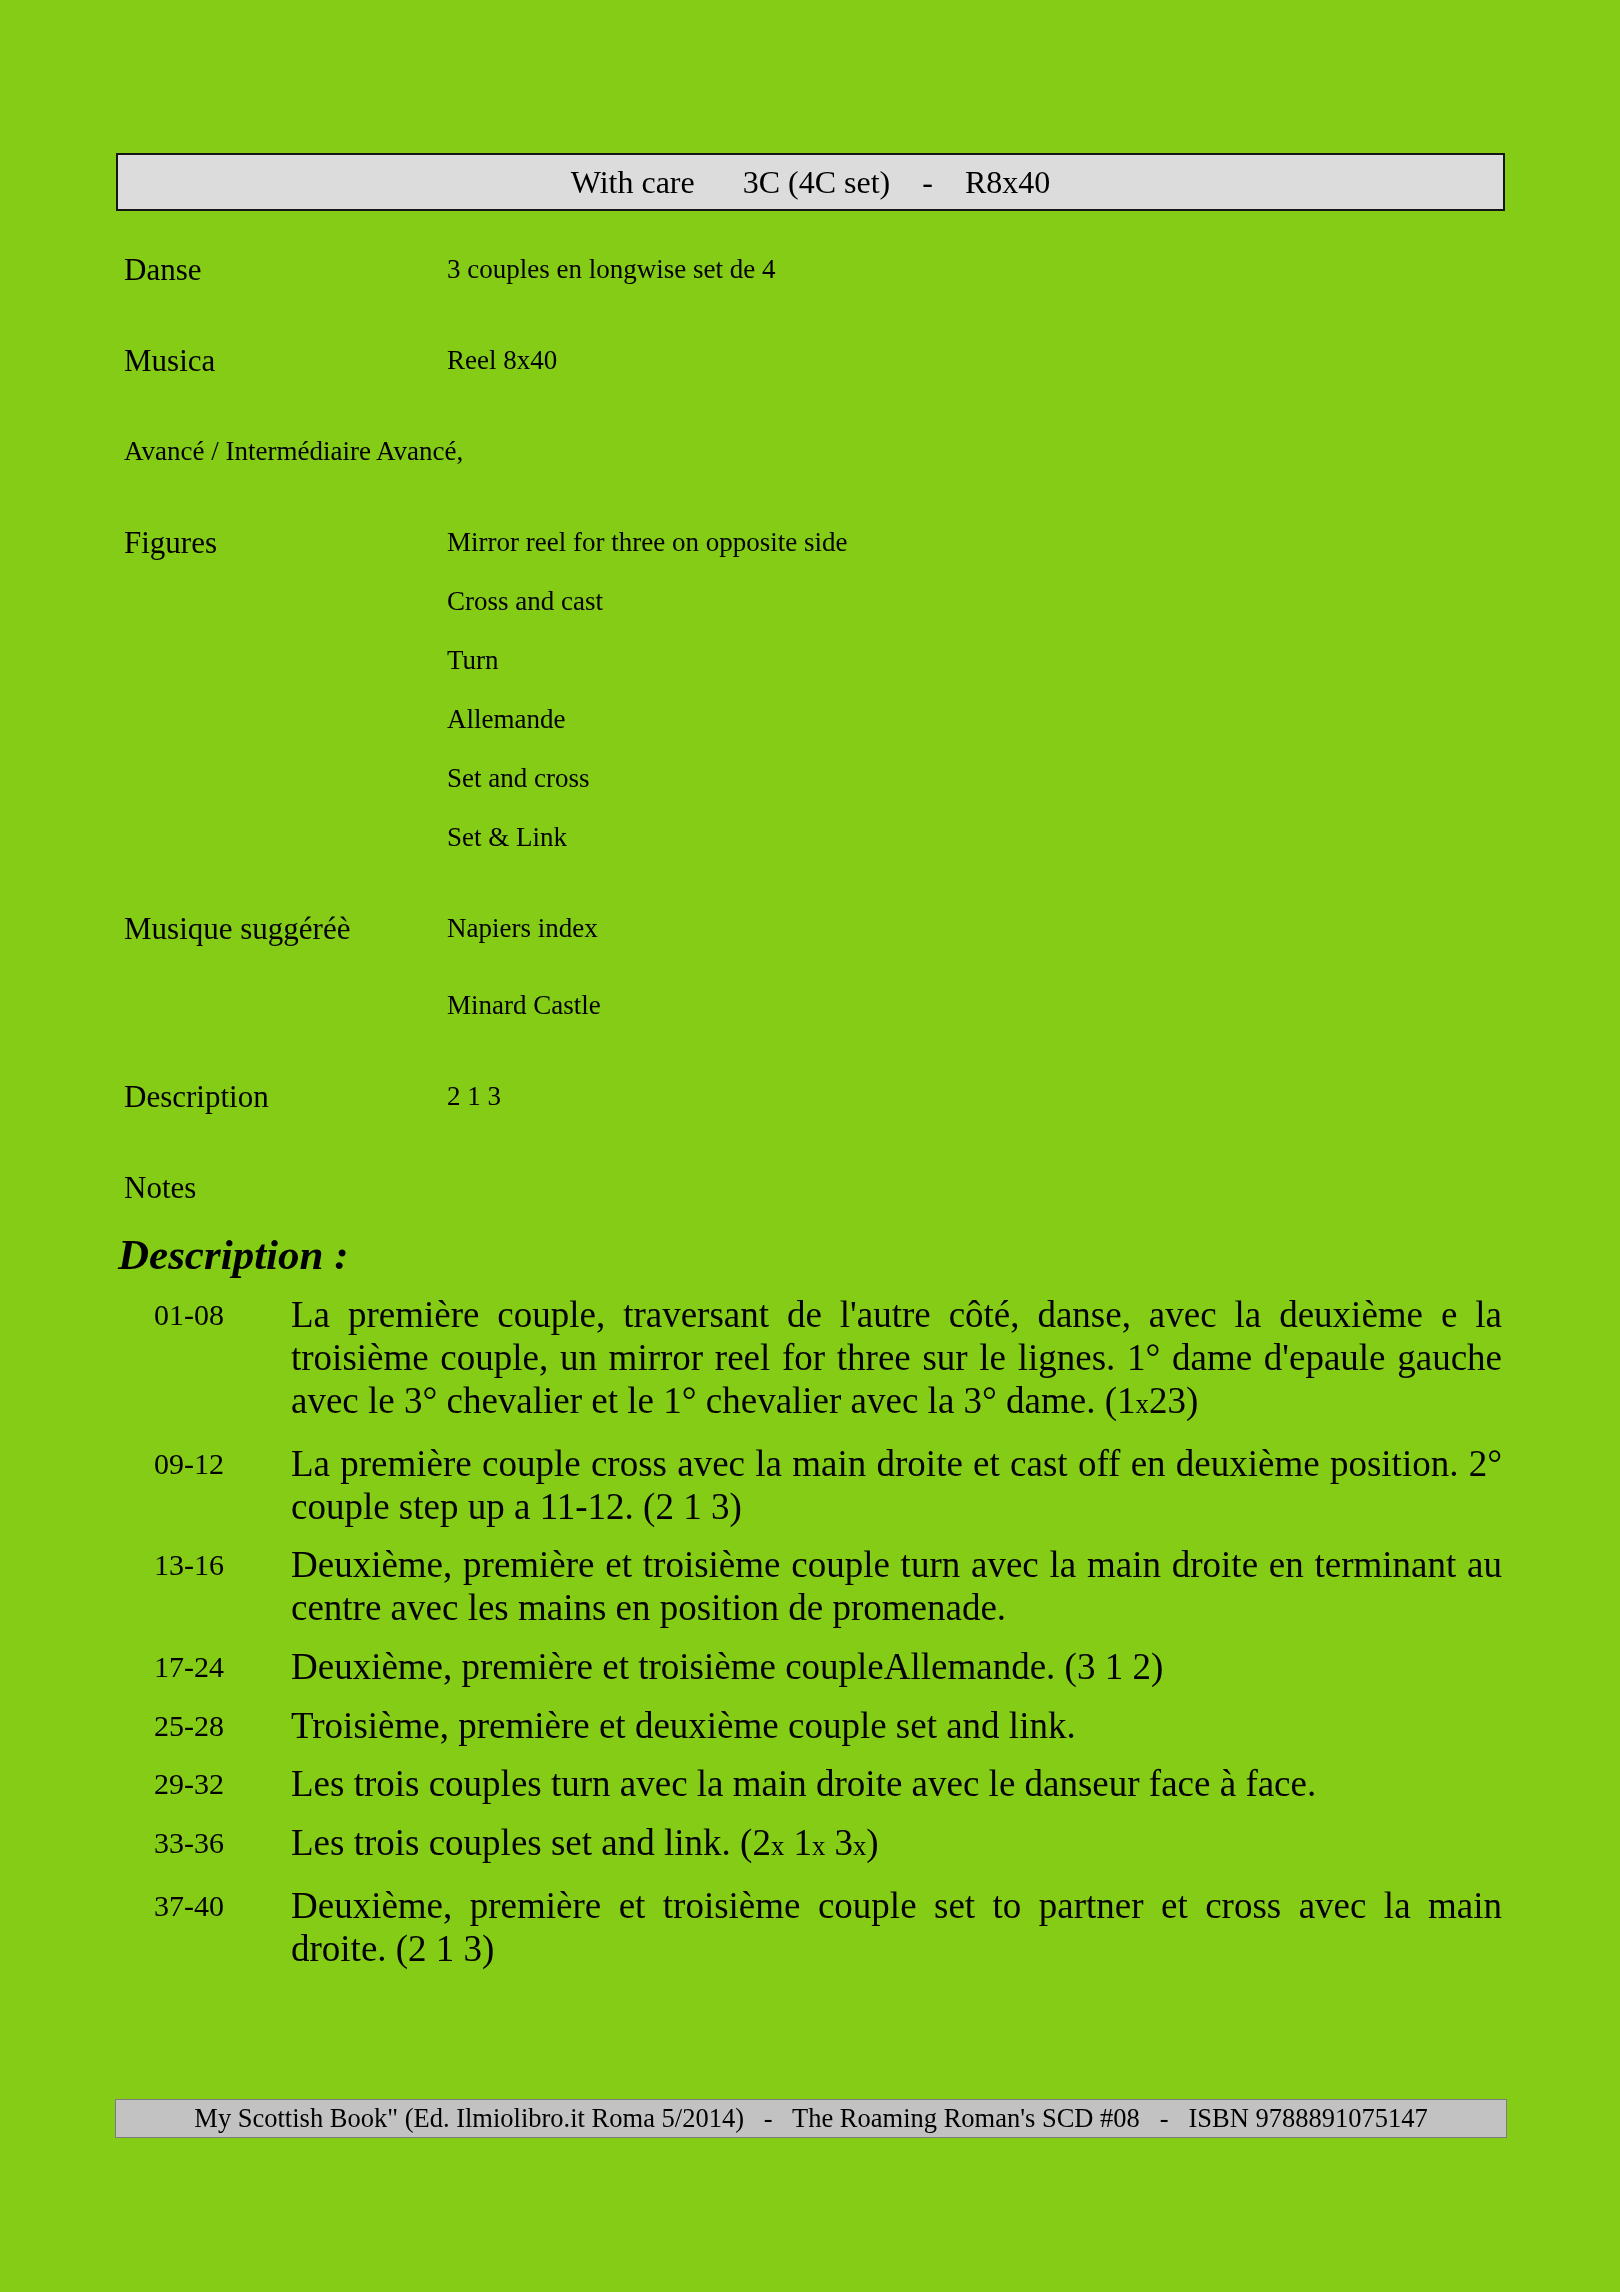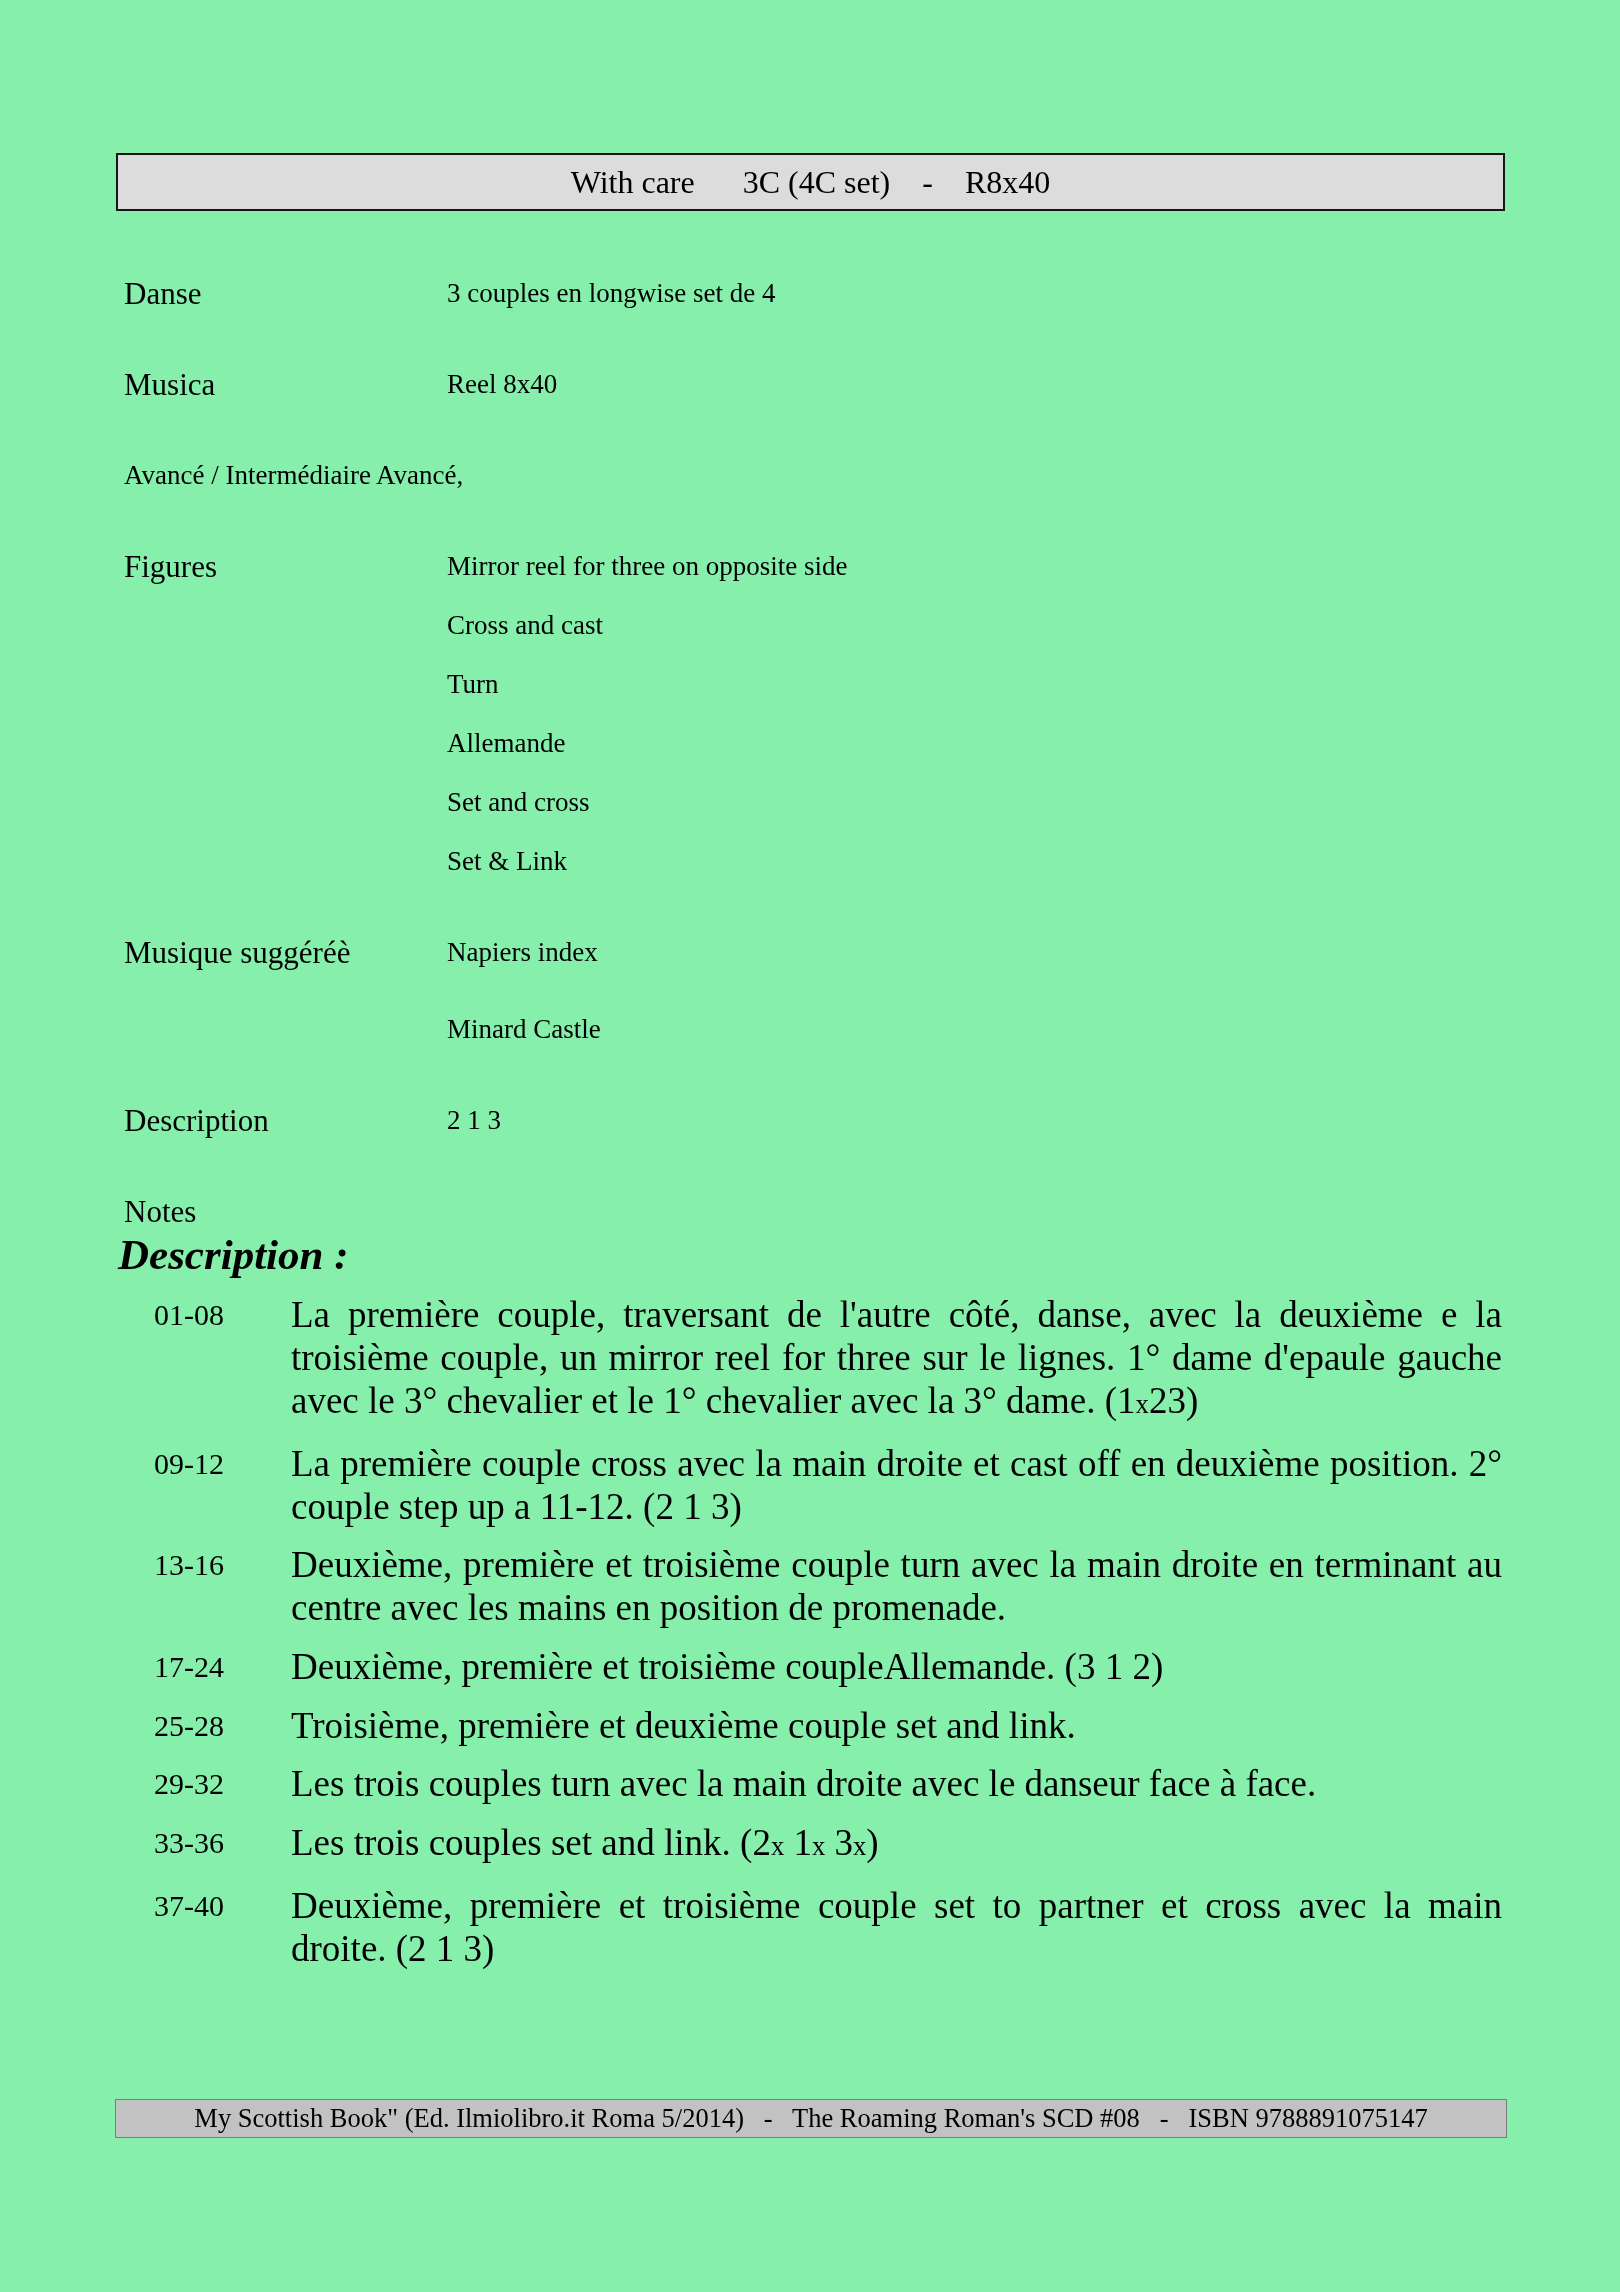--- a/index.html
+++ b/index.html
@@ -4,34 +4,34 @@
 <style>
   * { margin: 0; padding: 0; box-sizing: border-box; }
   html, body { background: #ffffff; }
   body {
     width: 1620px; height: 2293px;
     position: relative;
     font-family: "Liberation Serif", serif;
     color: #000000;
     overflow: hidden;
   }
-  .page { position: absolute; inset: 0; background: #86efac; padding-left: 24px; }
+  .page { position: absolute; inset: 0; background: #84cc16; padding-left: 24px; }
 
   
   .header-bar {
     position: absolute; left: 116px; top: 153px;
     width: 1389px; height: 58px;
     background: #dcdcdc;
     border: 2.9px solid #161616;
     display: flex; align-items: center; justify-content: center;
     font-size: 32px; white-space: pre;
   }
 
   
-  .fields { position: absolute; left: 124px; top: 264px; width: 1390px; }
+  .fields { position: absolute; left: 124px; top: 240px; width: 1390px; }
   .field-row { display: flex; margin-bottom: 32px; }
   .field-label { flex: none; width: 323px; font-size: 31px; line-height: 59px; }
   .field-values { flex: 1; }
   .field-value { font-size: 27px; line-height: 59px; white-space: pre; }
   .field-row[data-key="musique-suggeree"] .field-value:not(:last-child) { margin-bottom: 17.6px; }
 
   
   .description { position: absolute; left: 118px; top: 1233px; width: 1384px; }
   .desc-heading { font-size: 43px; font-weight: bold; line-height: 43px; margin-bottom: 17px; font-style: italic; }
   .desc-items { margin-left: 36px; }

